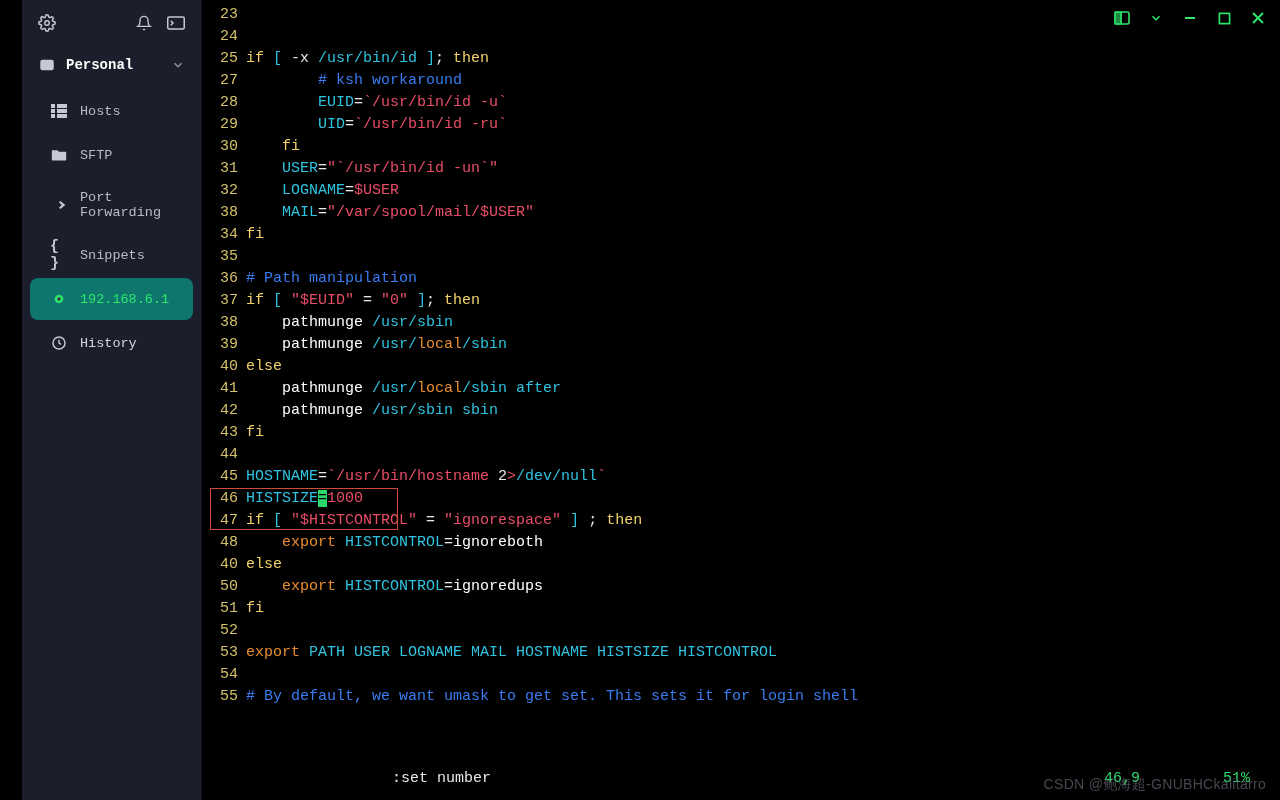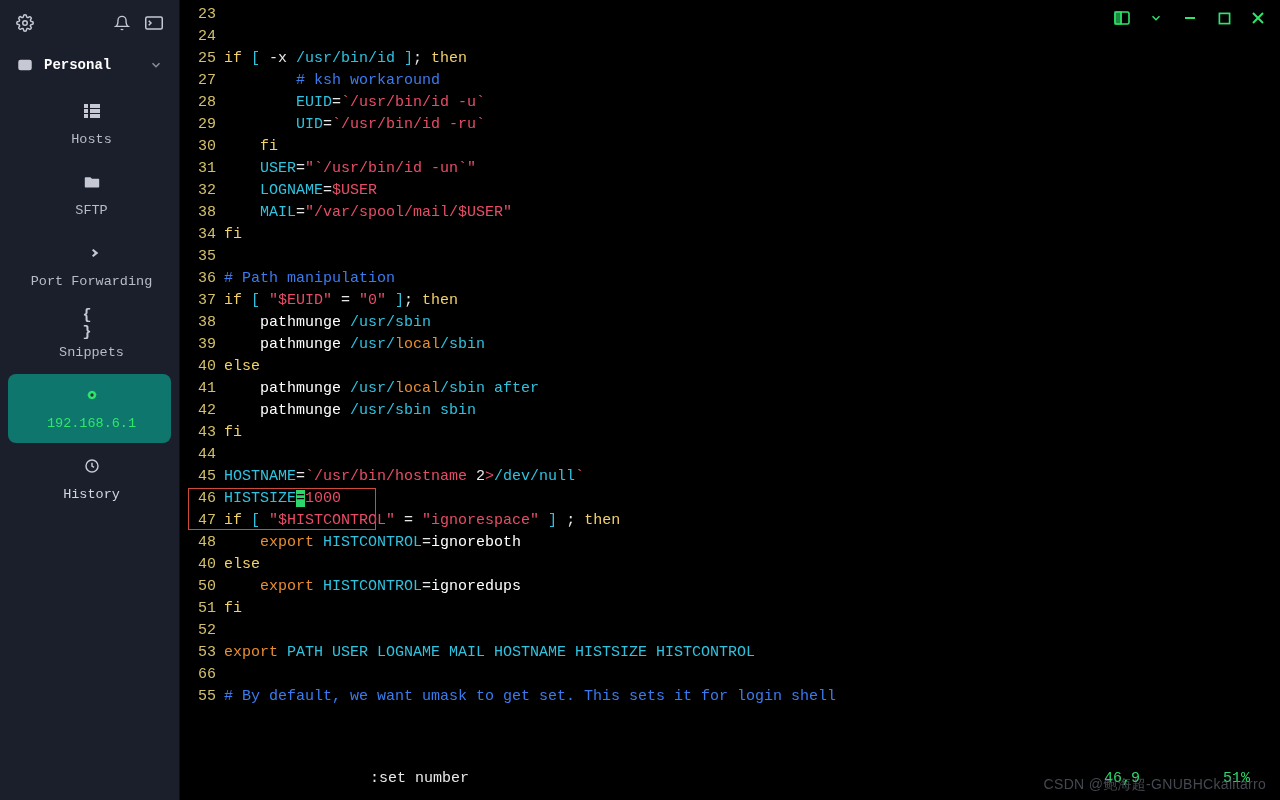--- a/index.html
+++ b/index.html
@@ -13,20 +13,21 @@
     display: flex;
     position: relative;
   }
   .sidebar {
     width: 180px;
     height: 800px;
     background: #1b1f2b;
     display: flex;
     flex-direction: column;
     border-right: 1px solid #0d0f16;
+    margin-left: 22px;
   }
   .sidebar-top {
     display: flex;
     align-items: center;
     justify-content: space-between;
     padding: 14px 16px 10px 16px;
   }
   .icon { display:inline-flex; width:18px; height:18px; align-items:center; justify-content:center; color:#c6c9d4; }
   .section-header {
     display:flex; align-items:center; gap:10px;
@@ -35,21 +36,20 @@
     cursor:pointer;
   }
   .section-header .arrow { margin-left:auto; color:#8b90a0;}
   .nav-item {
     display:flex; align-items:center; gap:12px;
     padding: 12px 16px 12px 20px;
     color:#d3d6e0; font-size:13.5px; font-weight:500;
     cursor:pointer;
     border-radius:8px;
     margin: 2px 8px;
-    flex-direction: column;
   }
   .nav-item.active {
     background:#0f766e;
     color:#2ee66b;
   }
   .nav-item.muted { color:#b8bcc8; }
   .terminal {
     flex:1;
     height:800px;
     background:#000;
@@ -283,21 +283,21 @@
       <div class="code-line"><span class="lineno">44</span><span class="code"></span></div>
       <div class="code-line"><span class="lineno">45</span><span class="code"><span class="c-cyan">HOSTNAME</span><span class="c-white">=</span><span class="c-red">`/usr/bin/hostname </span><span class="c-white">2</span><span class="c-red">&gt;</span><span class="c-cyan">/dev/null</span><span class="c-red">`</span></span></div>
       <div class="code-line"><span class="lineno">46</span><span class="code"><span class="c-cyan">HISTSIZE</span><span class="cursor">=</span><span class="c-red">1000</span></span></div>
       <div class="code-line"><span class="lineno">47</span><span class="code"><span class="c-yellow">if</span><span class="c-cyan"> [ </span><span class="c-red">"$HISTCONTROL"</span><span class="c-white"> = </span><span class="c-red">"ignorespace"</span><span class="c-cyan"> ]</span><span class="c-white"> ; </span><span class="c-yellow">then</span></span></div>
       <div class="code-line"><span class="lineno">48</span><span class="code"><span class="c-white">    </span><span class="c-orange">export</span><span class="c-cyan"> HISTCONTROL</span><span class="c-white">=</span><span class="c-green">ignoreboth</span></span></div>
       <div class="code-line"><span class="lineno">40</span><span class="code"><span class="c-yellow">else</span></span></div>
       <div class="code-line"><span class="lineno">50</span><span class="code"><span class="c-white">    </span><span class="c-orange">export</span><span class="c-cyan"> HISTCONTROL</span><span class="c-white">=</span><span class="c-green">ignoredups</span></span></div>
       <div class="code-line"><span class="lineno">51</span><span class="code"><span class="c-yellow">fi</span></span></div>
       <div class="code-line"><span class="lineno">52</span><span class="code"></span></div>
       <div class="code-line"><span class="lineno">53</span><span class="code"><span class="c-orange">export</span><span class="c-cyan"> PATH USER LOGNAME MAIL HOSTNAME HISTSIZE HISTCONTROL</span></span></div>
-      <div class="code-line"><span class="lineno">66</span><span class="code"></span></div>
+      <div class="code-line"><span class="lineno">54</span><span class="code"></span></div>
       <div class="code-line"><span class="lineno">55</span><span class="code"><span class="c-blue"># By default, we want umask to get set. This sets it for login shell</span></span></div>
     </div>
 
   <div class="highlight-box" id="hlbox" style="left: 8px; top: 488px; width: 188px; height: 42px;"></div>
 
   <div class="status-line">:set number</div>
   <div class="status-pos">46,9</div>
   <div class="status-pct">51%</div>
 </div>
 

